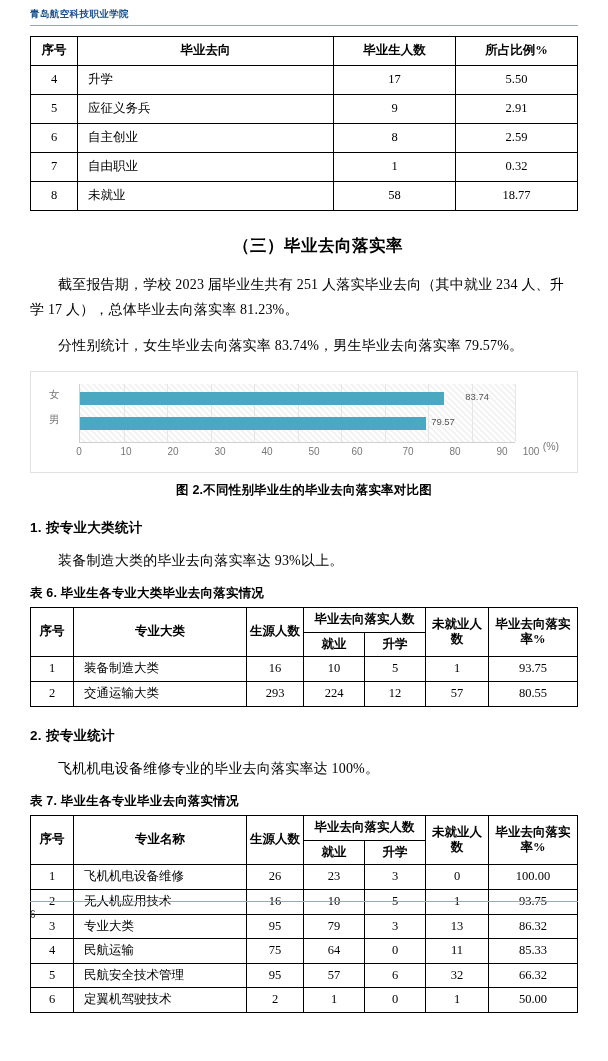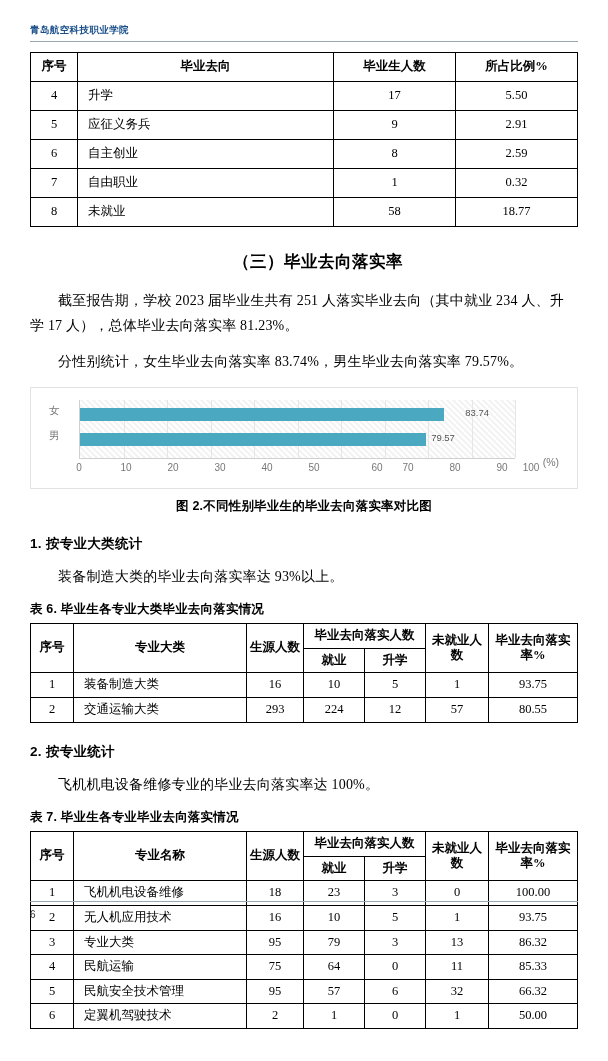--- a/index.html
+++ b/index.html
@@ -13,21 +13,21 @@
     font-family: "Liberation Serif", serif;
     color: #000000;
     position: relative;
     overflow: hidden;
   }
   .page {
     position: relative;
     width: 608px;
     height: 928px;
     box-sizing: border-box;
-    padding: 16px 30px;
+    padding: 0 30px;
   }
   
   .header {
     padding-top: 8px;
     padding-bottom: 4px;
     font-family: "Liberation Sans", sans-serif;
     font-size: 9.5px;
     color: #1a4f8a;
     font-weight: bold;
     letter-spacing: 0.4px;
@@ -284,21 +284,21 @@
       <div class="cat-label" style="top:33px">男</div>
 
       <div class="axis"></div>
 
       <div class="tick" style="left:42px">0</div>
       <div class="tick" style="left:89px">10</div>
       <div class="tick" style="left:136px">20</div>
       <div class="tick" style="left:183px">30</div>
       <div class="tick" style="left:230px">40</div>
       <div class="tick" style="left:277px">50</div>
-      <div class="tick" style="left:340px">60</div>
+      <div class="tick" style="left:320px">60</div>
       <div class="tick" style="left:371px">70</div>
       <div class="tick" style="left:418px">80</div>
       <div class="tick" style="left:465px">90</div>
       <div class="tick" style="left:494px">100</div>
 
       <div class="unit">(%)</div>
     </div>
   </div>
 
   <div class="caption">图 2.不同性别毕业生的毕业去向落实率对比图</div>
@@ -360,21 +360,21 @@
       </tr>
       <tr>
         <th style="width:54px">就业</th>
         <th style="width:54px">升学</th>
       </tr>
     </thead>
     <tbody>
       <tr>
         <td>1</td>
         <td class="t-left">飞机机电设备维修</td>
-        <td>18</td>
+        <td>26</td>
         <td>23</td>
         <td>3</td>
         <td>0</td>
         <td>100.00</td>
       </tr>
       <tr>
         <td>2</td>
         <td class="t-left">无人机应用技术</td>
         <td>16</td>
         <td>10</td>

